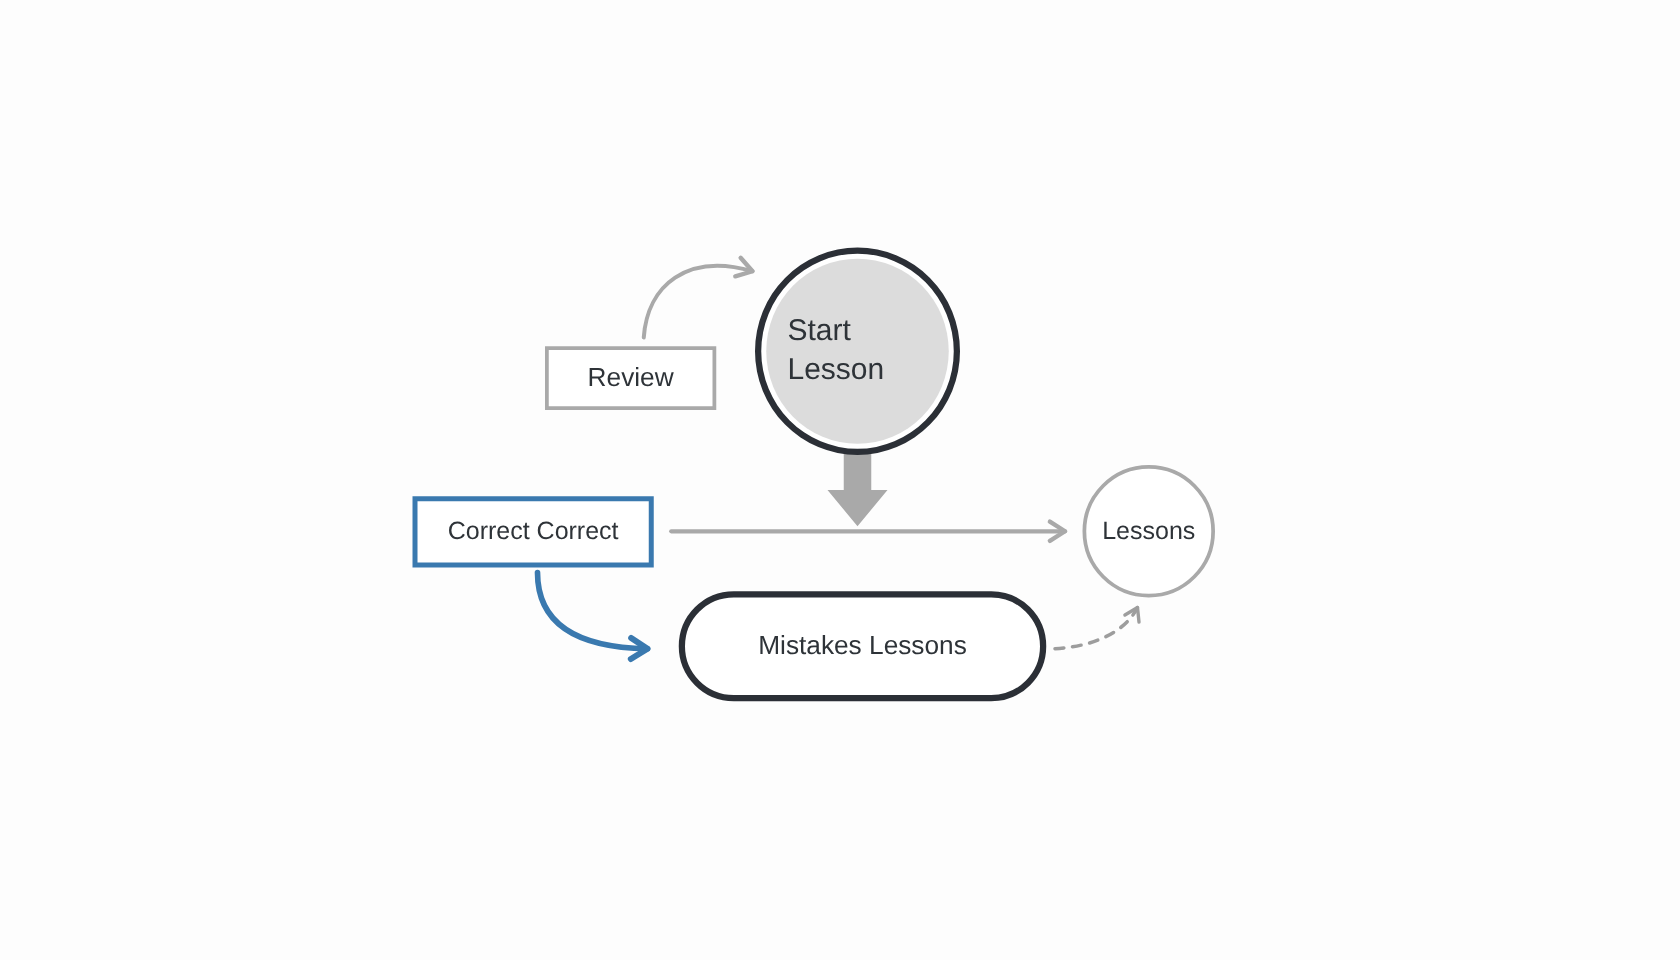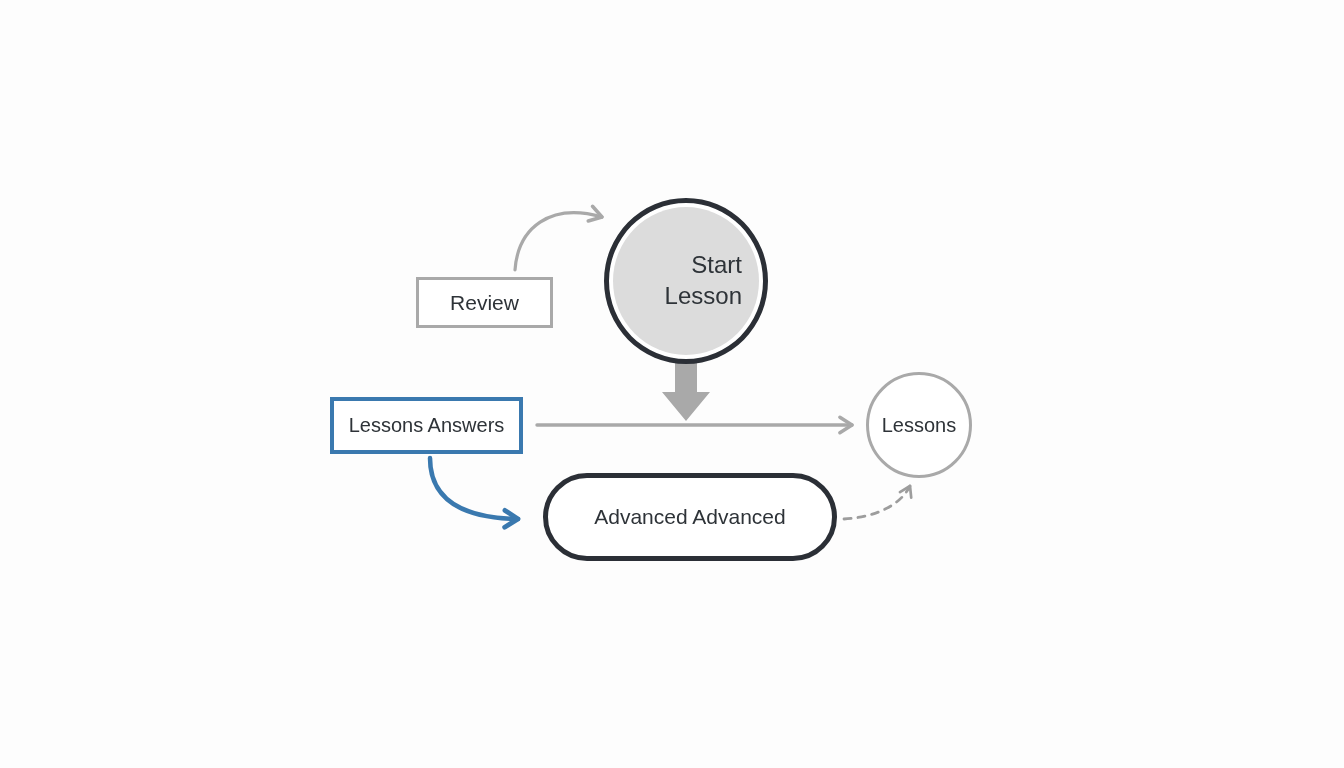--- a/index.html
+++ b/index.html
@@ -35,24 +35,24 @@
   .marker-blue   { stroke: var(--blue); fill: none; }
   .marker-dashed { stroke: #9d9d9d; fill: none; }
   .thick-arrow { fill: var(--gray); stroke: none; }
 
   .node {
     position: absolute;
     display: flex;
     align-items: center;
     justify-content: center;
     background: #ffffff;
-    text-align: right;
+    text-align: left;
   }
   .node-review {
-    left: 416px; top: 277px;
+    left: 436px; top: 277px;
     width: 137px; height: 51px;
     border: 3px solid var(--gray);
     font-size: 21px;
   }
   .node-start-lesson {
     left: 604px; top: 198px;
     width: 164px; height: 166px;
     border: 5px solid var(--dark);
     border-radius: 50%;
     font-size: 24px;
@@ -123,24 +123,24 @@
   <div class="node node-review">
     <span class="label">Review</span>
   </div>
 
   <div class="node node-start-lesson">
     <span class="inner-fill"></span>
     <span class="label">Start Lesson</span>
   </div>
 
   <div class="node node-correct-answers">
-    <span class="label">Lessons Answers</span>
+    <span class="label">Correct Correct</span>
   </div>
 
   <div class="node node-mistakes">
     <span class="label">Lessons</span>
   </div>
 
   <div class="node node-advanced-lessons">
-    <span class="label">Advanced Advanced</span>
+    <span class="label">Mistakes Lessons</span>
   </div>
 
 </div>
 
 </body></html>

